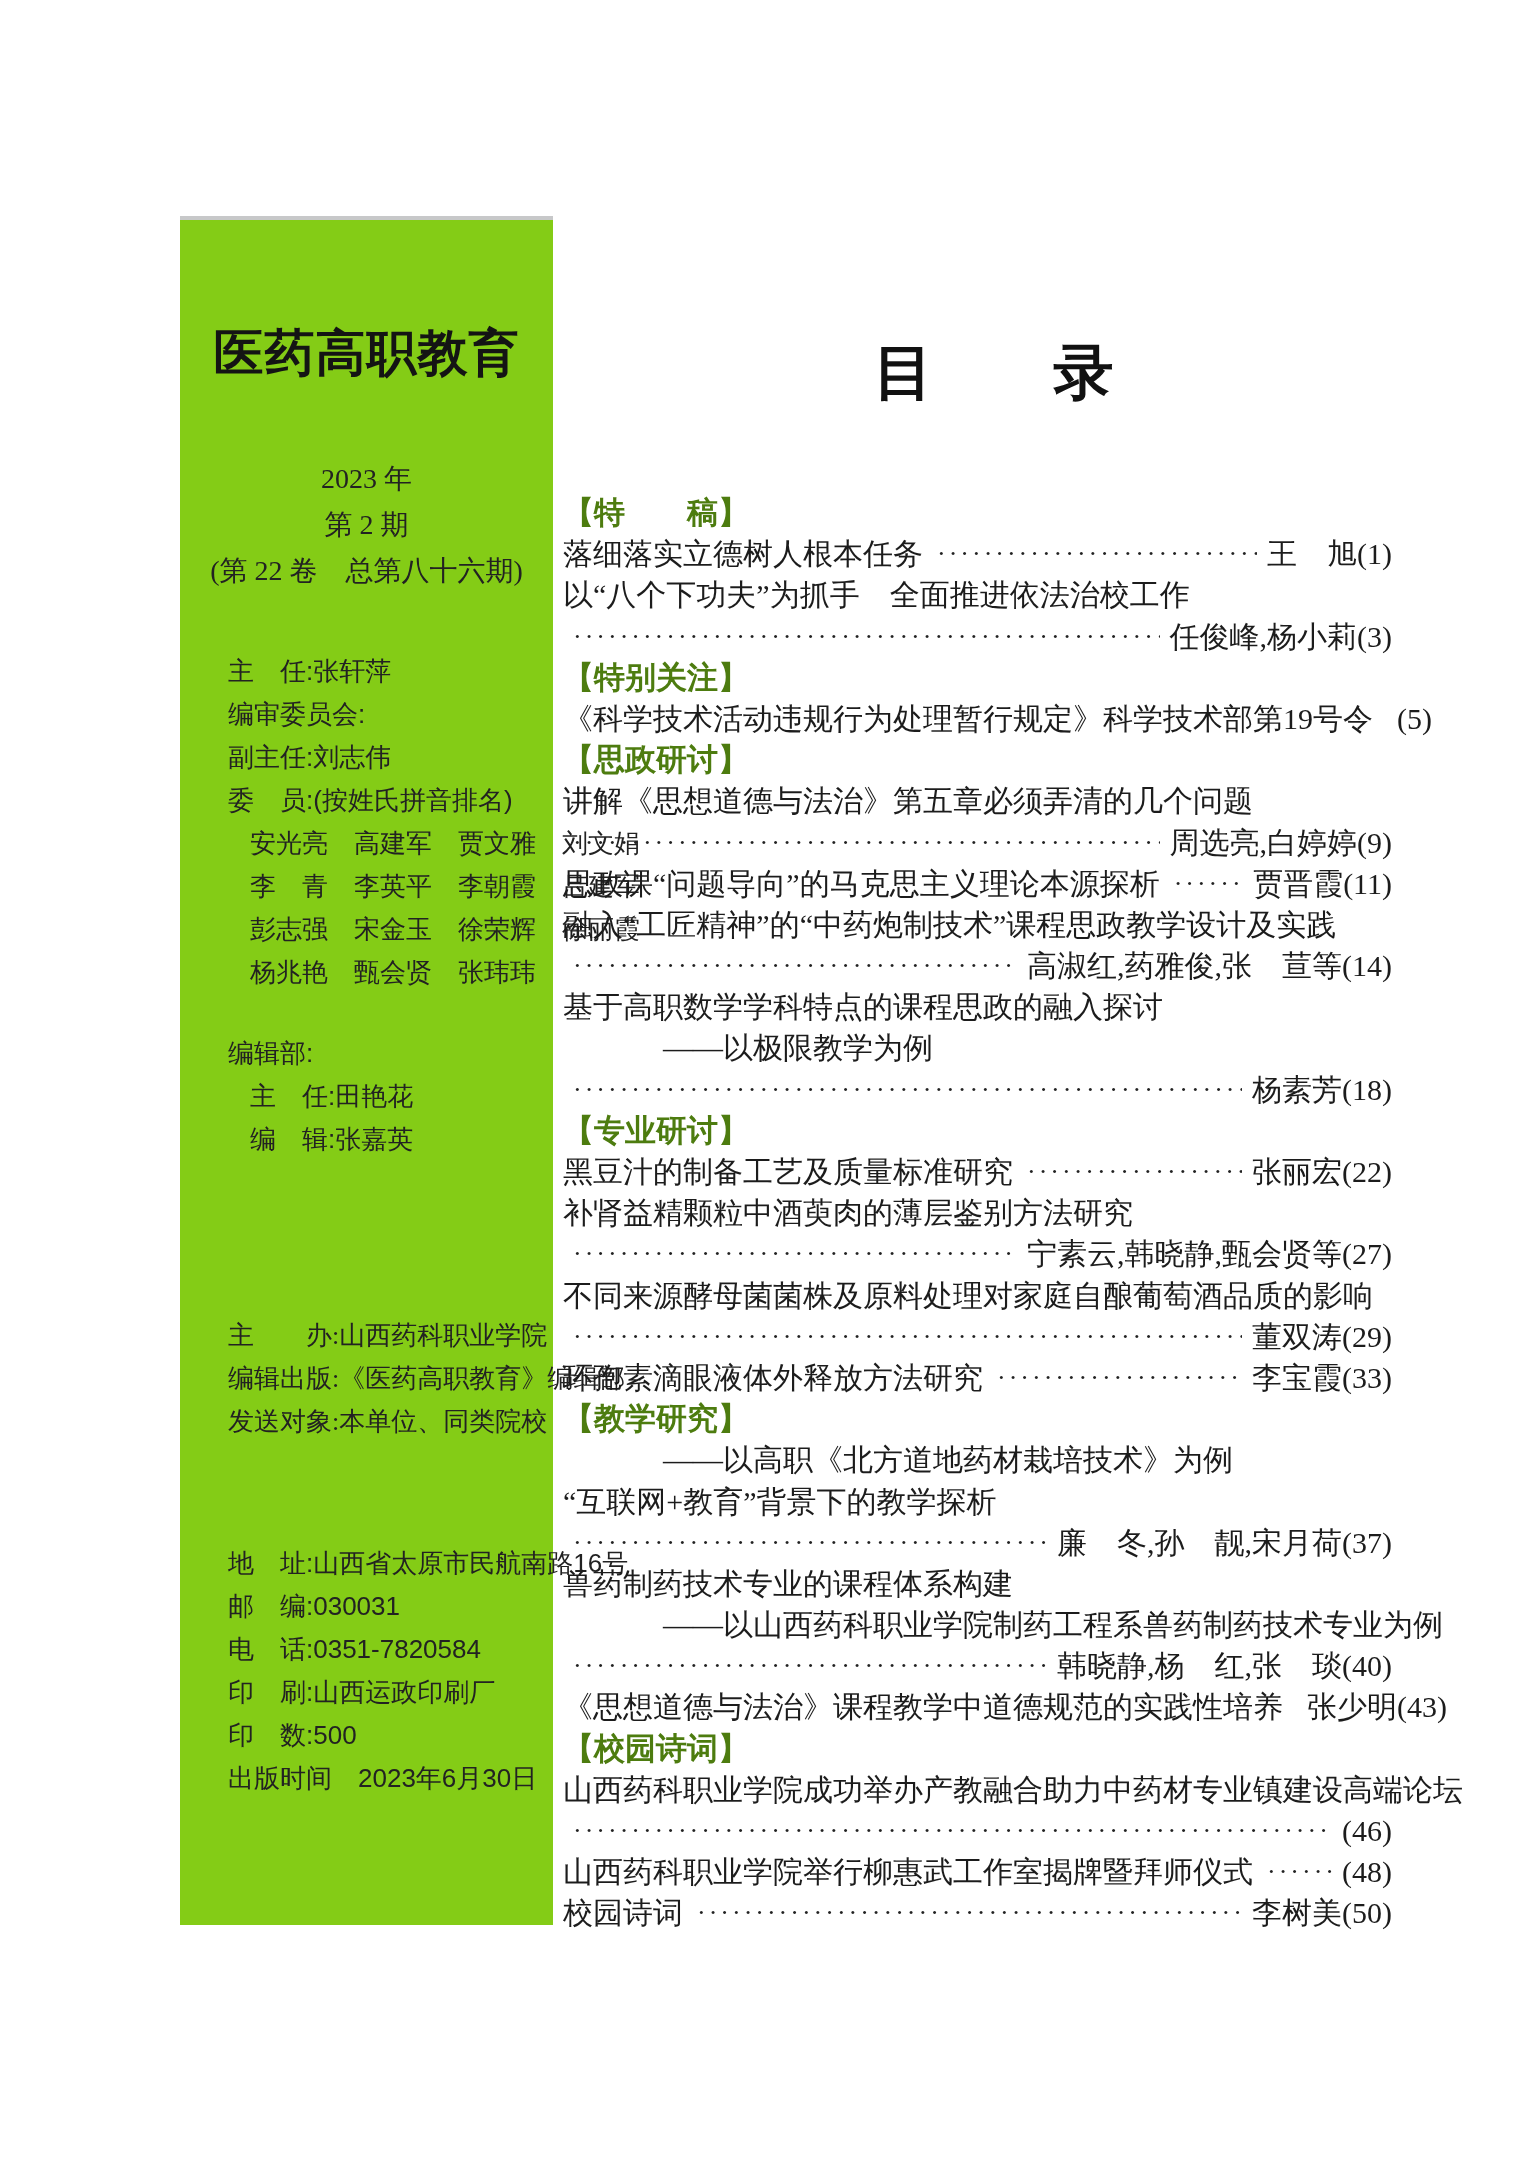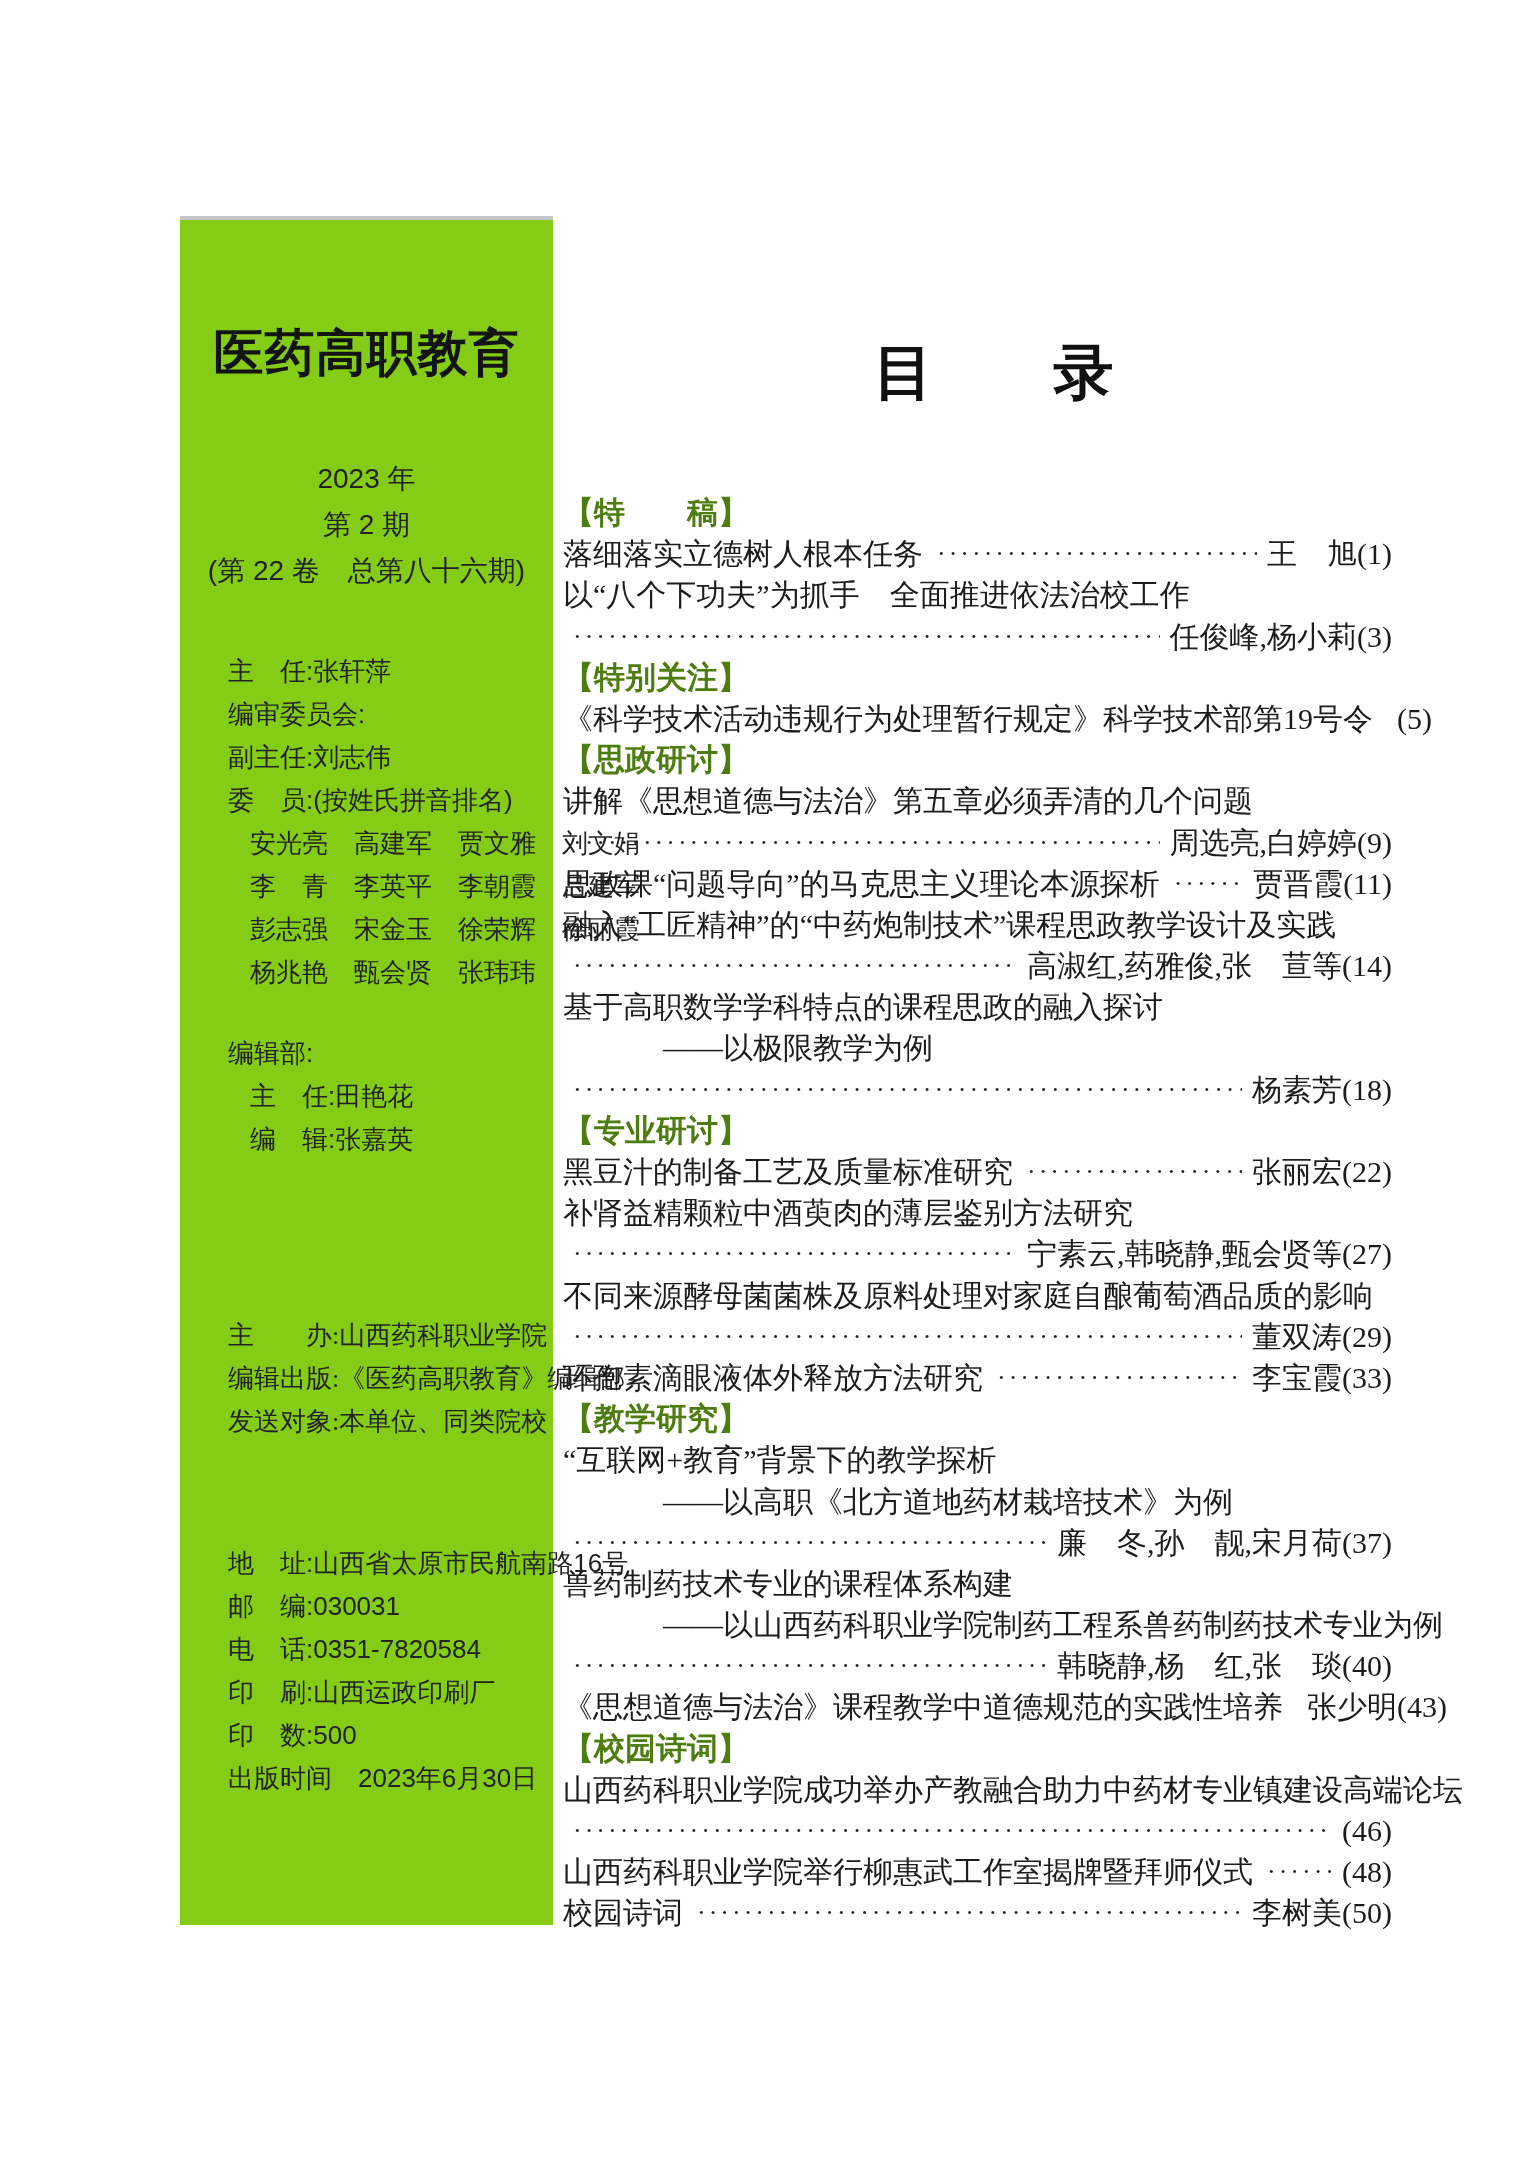--- a/index.html
+++ b/index.html
@@ -22,21 +22,21 @@
     position:absolute;left:0;top:100px;width:100%;
     text-align:center;
     font-size:50px;font-weight:bold;letter-spacing:1px;
     font-family:"Liberation Serif","DejaVu Serif",serif;
     color:#141414;
   }
   .sb-issue{
     position:absolute;left:0;top:236px;width:100%;
     text-align:center;
     font-size:28px;line-height:46px;
-    font-family:Liberation Sans, sans-serif;
+    font-family:Liberation Serif, serif;
     color:#222;
   }
   .sb-block{
     position:absolute;left:48px;right:14px;
     font-size:26px;line-height:43px;
     font-family:"Liberation Sans","DejaVu Sans",sans-serif;
     color:#222;
     white-space:nowrap;
   }
   .sb-board{top:430px;}
@@ -204,26 +204,26 @@
         </div>
         <div class="toc-row">
           <span class="txt">环孢素滴眼液体外释放方法研究</span>
           <span class="dots">································································································································································</span>
           <span class="rgt">李宝霞(33)</span>
         </div>
         <div class="toc-row header">
           <span class="txt">【教学研究】</span>
         </div>
         <div class="toc-row">
+          <span class="txt indent">——以高职《北方道地药材栽培技术》为例</span>
+        </div>
+        <div class="toc-row">
           <span class="txt">“互联网+教育”背景下的教学探析</span>
         </div>
         <div class="toc-row">
-          <span class="txt indent">——以高职《北方道地药材栽培技术》为例</span>
-        </div>
-        <div class="toc-row">
           <span class="dots from-start">································································································································································</span>
           <span class="rgt">廉　冬,孙　靓,宋月荷(37)</span>
         </div>
         <div class="toc-row">
           <span class="txt">兽药制药技术专业的课程体系构建</span>
         </div>
         <div class="toc-row">
           <span class="txt indent">——以山西药科职业学院制药工程系兽药制药技术专业为例</span>
         </div>
         <div class="toc-row">

